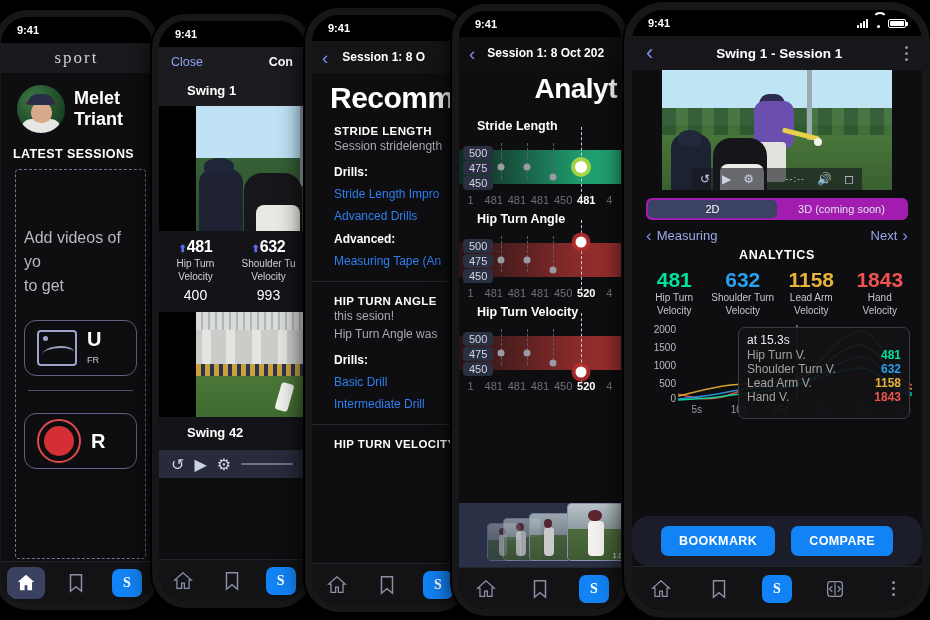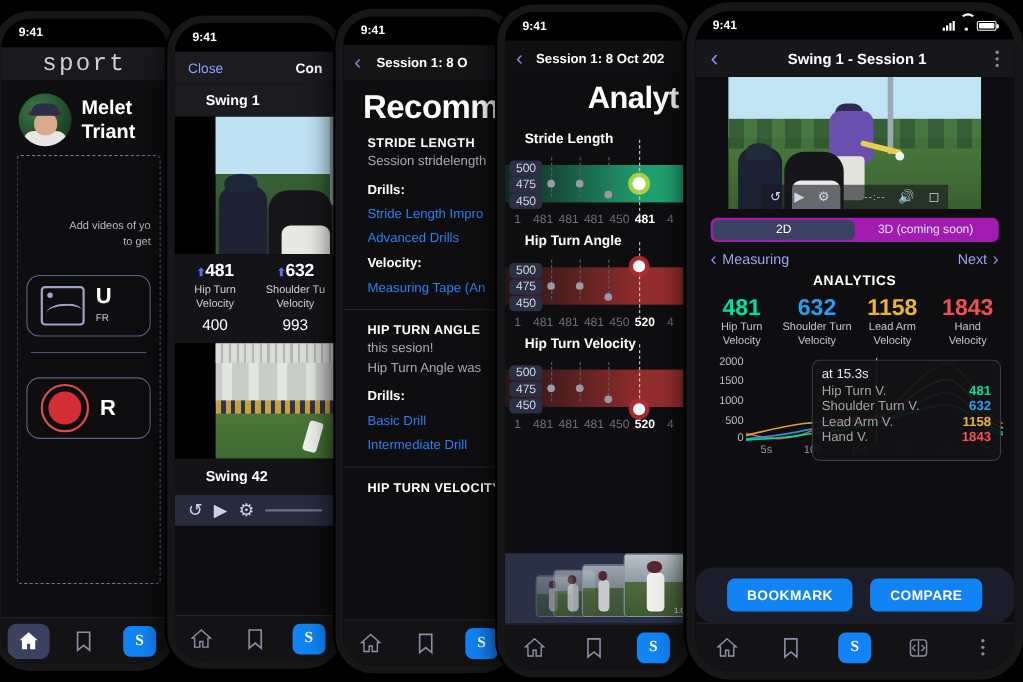--- a/index.html
+++ b/index.html
@@ -56,40 +56,40 @@
   .sq-blue { width:30px;height:28px;background:#1283f5;border-radius:7px;
              display:flex;align-items:center;justify-content:center;
              color:#fff;font-weight:bold;font-size:14px;font-family:"Liberation Serif",serif;}
   .dots3 { display:flex;flex-direction:column;gap:3px;align-items:center;}
   .dots3 i{width:3px;height:3px;border-radius:50%;background:#8d8d99;display:block;}
 
   
   #p1 { left:-6px; top:10px; width:165px; height:600px; }
   .p1-brand { height:30px; display:flex; align-items:center; justify-content:center;
               background:#1a1a1e; }
-  .p1-brand span { color:#cfcfd6; font-size:22px; letter-spacing:2px;
-                   font-family:Liberation Mono, monospace; }
+  .p1-brand span { color:#cfcfd6; font-size:17px; letter-spacing:2px;
+                   font-family:Liberation Serif, serif; }
   .p1-prof { display:flex; align-items:center; gap:9px; padding:12px 10px 8px 16px; }
   .avatar { width:48px;height:48px;border-radius:50%;flex:none;overflow:hidden;
             background:radial-gradient(circle at 35% 30%, #3e7a46 0%, #1d4a27 60%, #10301a 100%);
             position:relative; }
   .avatar .cap{position:absolute;left:11px;top:9px;width:26px;height:11px;
      background:#2a2f48;border-radius:9px 9px 2px 2px;}
   .avatar .cap2{position:absolute;left:9px;top:16px;width:30px;height:4px;
      background:#6a2230;border-radius:2px;}
   .avatar .face{position:absolute;left:14px;top:17px;width:21px;height:21px;
      background:#d8a98a;border-radius:48% 48% 46% 46%;}
   .avatar .body{position:absolute;left:4px;top:34px;width:40px;height:18px;
      background:#e6e6e2;border-radius:10px 10px 0 0;}
   .p1-name { color:#fff; font-size:18px; font-weight:bold; line-height:1.15; }
   .p1-sect { color:#fff; font-weight:bold; font-size:12.5px; letter-spacing:.4px;
              padding:6px 0 8px 12px; }
   .dashbox { margin:0 6px 0 14px; border:1px dashed #6f7490; border-radius:4px;
              height:390px; padding:18px 8px 0 8px; }
-  .dash-txt { color:#b9b9c2; font-size:10px; text-align:right; line-height:1.5;
+  .dash-txt { color:#b9b9c2; font-size:16px; text-align:left; line-height:1.5;
               padding:38px 0 0 0; }
   .cta { margin-top:22px; border:1px solid #5d6388; border-radius:12px;
          height:56px; display:flex; align-items:center; gap:10px; padding-left:12px; }
   .cta-img { width:40px;height:36px;border:2px solid #9ea4c9;border-radius:4px;position:relative;}
   .cta-img::before{content:"";position:absolute;left:4px;top:4px;width:5px;height:5px;
      border-radius:50%;background:#9ea4c9;}
   .cta-img::after{content:"";position:absolute;left:3px;bottom:3px;width:32px;height:13px;
      border-top:2px solid #9ea4c9;border-radius:60% 40% 0 0;}
   .cta-lbl b{color:#fff;font-size:20px;font-weight:bold;display:block;line-height:1;}
   .cta-lbl i{color:#c8c8d2;font-size:9px;font-style:normal;}
@@ -275,20 +275,21 @@
           <div class="body"></div>
             <div class="face"></div>
             <div class="cap2"></div>
             <div class="cap"></div>
         </div>
         <div>
           <div class="p1-name">Melet</div>
           <div class="p1-name">Triant</div>
         </div>
       </div>
+      <div class="p1-sect">LATEST SESSIONS</div>
       <div class="dashbox">
         <div class="dash-txt">
           <div>Add videos of yo</div>
           <div>to get</div>
         </div>
         <div class="cta">
           <div class="cta-img"></div>
           <div class="cta-lbl">
             <b>U</b>
             <i>FR</i>
@@ -415,21 +416,21 @@
         <span class="t">Session 1: 8 O</span>
       </div>
       <div class="p3-h1">Recomm</div>
       <div class="p3-body">
         <div>
           <div class="p3-sec">STRIDE LENGTH</div>
           <div class="p3-p">Session stridelength</div>
           <div class="p3-sub">Drills:</div>
           <div class="p3-link">Stride Length Impro</div>
           <div class="p3-link">Advanced Drills</div>
-          <div class="p3-sub">Velocity:</div>
+          <div class="p3-sub">Advanced:</div>
           <div class="p3-link">Measuring Tape (An</div>
         </div>
         <div class="p3-div"></div>
         <div>
           <div class="p3-sec">HIP TURN ANGLE</div>
           <div class="p3-p">this sesion!</div>
           <div class="p3-p">Hip Turn Angle was</div>
           <div class="p3-sub">Drills:</div>
           <div class="p3-link">Basic Drill</div>
           <div class="p3-link">Intermediate Drill</div>

